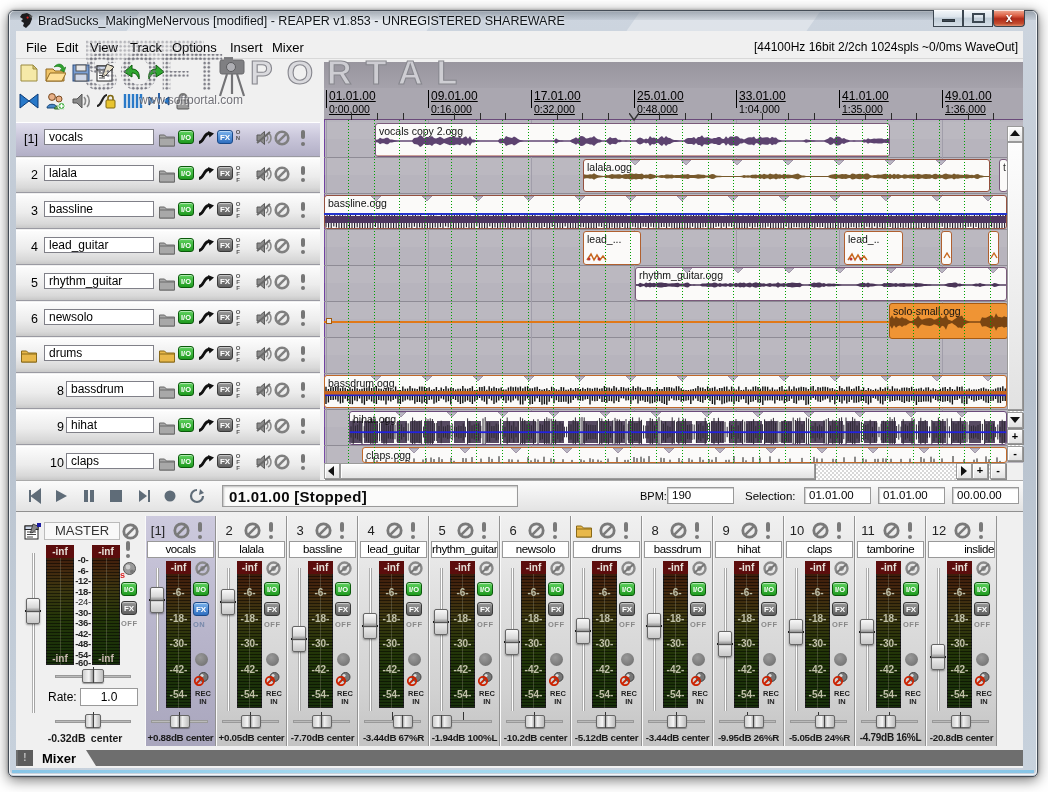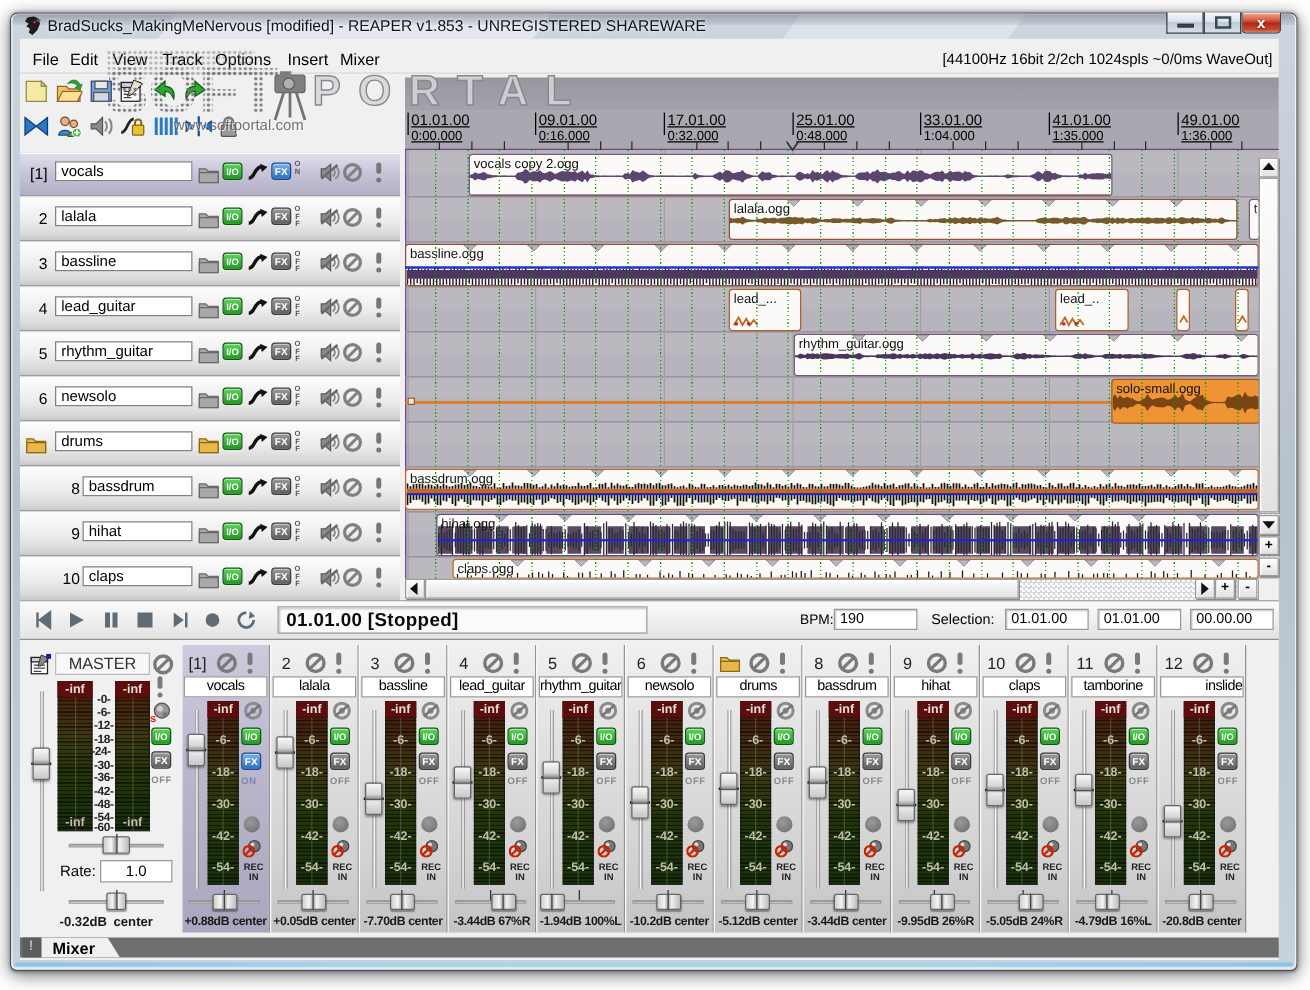--- a/index.html
+++ b/index.html
@@ -1569,21 +1569,21 @@
     background:repeating-linear-gradient(180deg,rgba(0,0,0,.5) 0 1px,transparent 1px 3px)"></div>
     <div style="position:absolute;left:105.5px;top:545px;width:1px;height:120px;background:rgba(140,140,120,.35)"></div>
     <div style="position:absolute;left:92px;top:545px;width:28px;height:13px;background:#5c0d0d;
     color:#e8e0d8;font-size:10px;font-weight:bold;text-align:center;line-height:13px">-inf</div>
 <div style="position:absolute;left:46px;top:653px;width:28px;text-align:center;font-size:10px;font-weight:bold;color:#c8b8b0">-inf</div>
 <div style="position:absolute;left:92px;top:653px;width:28px;text-align:center;font-size:10px;font-weight:bold;color:#c8b8b0">-inf</div>
 <div style="position:absolute;left:73px;top:554px;width:20px;text-align:center;font-size:9.5px;font-weight:bold;color:#222;letter-spacing:-0.3px">-0-</div>
 <div style="position:absolute;left:73px;top:564.5px;width:20px;text-align:center;font-size:9.5px;font-weight:bold;color:#222;letter-spacing:-0.3px">-6-</div>
 <div style="position:absolute;left:73px;top:575px;width:20px;text-align:center;font-size:9.5px;font-weight:bold;color:#222;letter-spacing:-0.3px">-12-</div>
 <div style="position:absolute;left:73px;top:585.5px;width:20px;text-align:center;font-size:9.5px;font-weight:bold;color:#222;letter-spacing:-0.3px">-18-</div>
-<div style="position:absolute;left:73px;top:596px;width:20px;text-align:left;font-size:9.5px;font-weight:bold;color:#222;letter-spacing:-0.3px">-24-</div>
+<div style="position:absolute;left:73px;top:596px;width:20px;text-align:center;font-size:9.5px;font-weight:normal;color:#222;letter-spacing:-0.3px">-24-</div>
 <div style="position:absolute;left:73px;top:606.5px;width:20px;text-align:center;font-size:9.5px;font-weight:bold;color:#222;letter-spacing:-0.3px">-30-</div>
 <div style="position:absolute;left:73px;top:617px;width:20px;text-align:center;font-size:9.5px;font-weight:bold;color:#222;letter-spacing:-0.3px">-36-</div>
 <div style="position:absolute;left:73px;top:627.5px;width:20px;text-align:center;font-size:9.5px;font-weight:bold;color:#222;letter-spacing:-0.3px">-42-</div>
 <div style="position:absolute;left:73px;top:638px;width:20px;text-align:center;font-size:9.5px;font-weight:bold;color:#222;letter-spacing:-0.3px">-48-</div>
 <div style="position:absolute;left:73px;top:648.5px;width:20px;text-align:center;font-size:9.5px;font-weight:bold;color:#222;letter-spacing:-0.3px">-54-</div>
 <div style="position:absolute;left:73px;top:657px;width:20px;text-align:center;font-size:9.5px;font-weight:bold;color:#222;letter-spacing:-0.3px">-60-</div>
 <div style="position:absolute;left:31.5px;top:553px;width:3px;height:160px;background:linear-gradient(90deg,#888,#fff,#777)"></div>
 <div style="position:absolute;left:25px;top:610px;width:16px;height:2px;background:#222"></div>
     <div style="position:absolute;left:26px;top:598px;width:14px;height:26px;border:1px solid #666;border-radius:2px;
     background:linear-gradient(180deg,#f8f8f8 0%,#d8d8d8 35%,#9a9a9a 48%,#e8e8e8 60%,#c8c8c8 100%);

